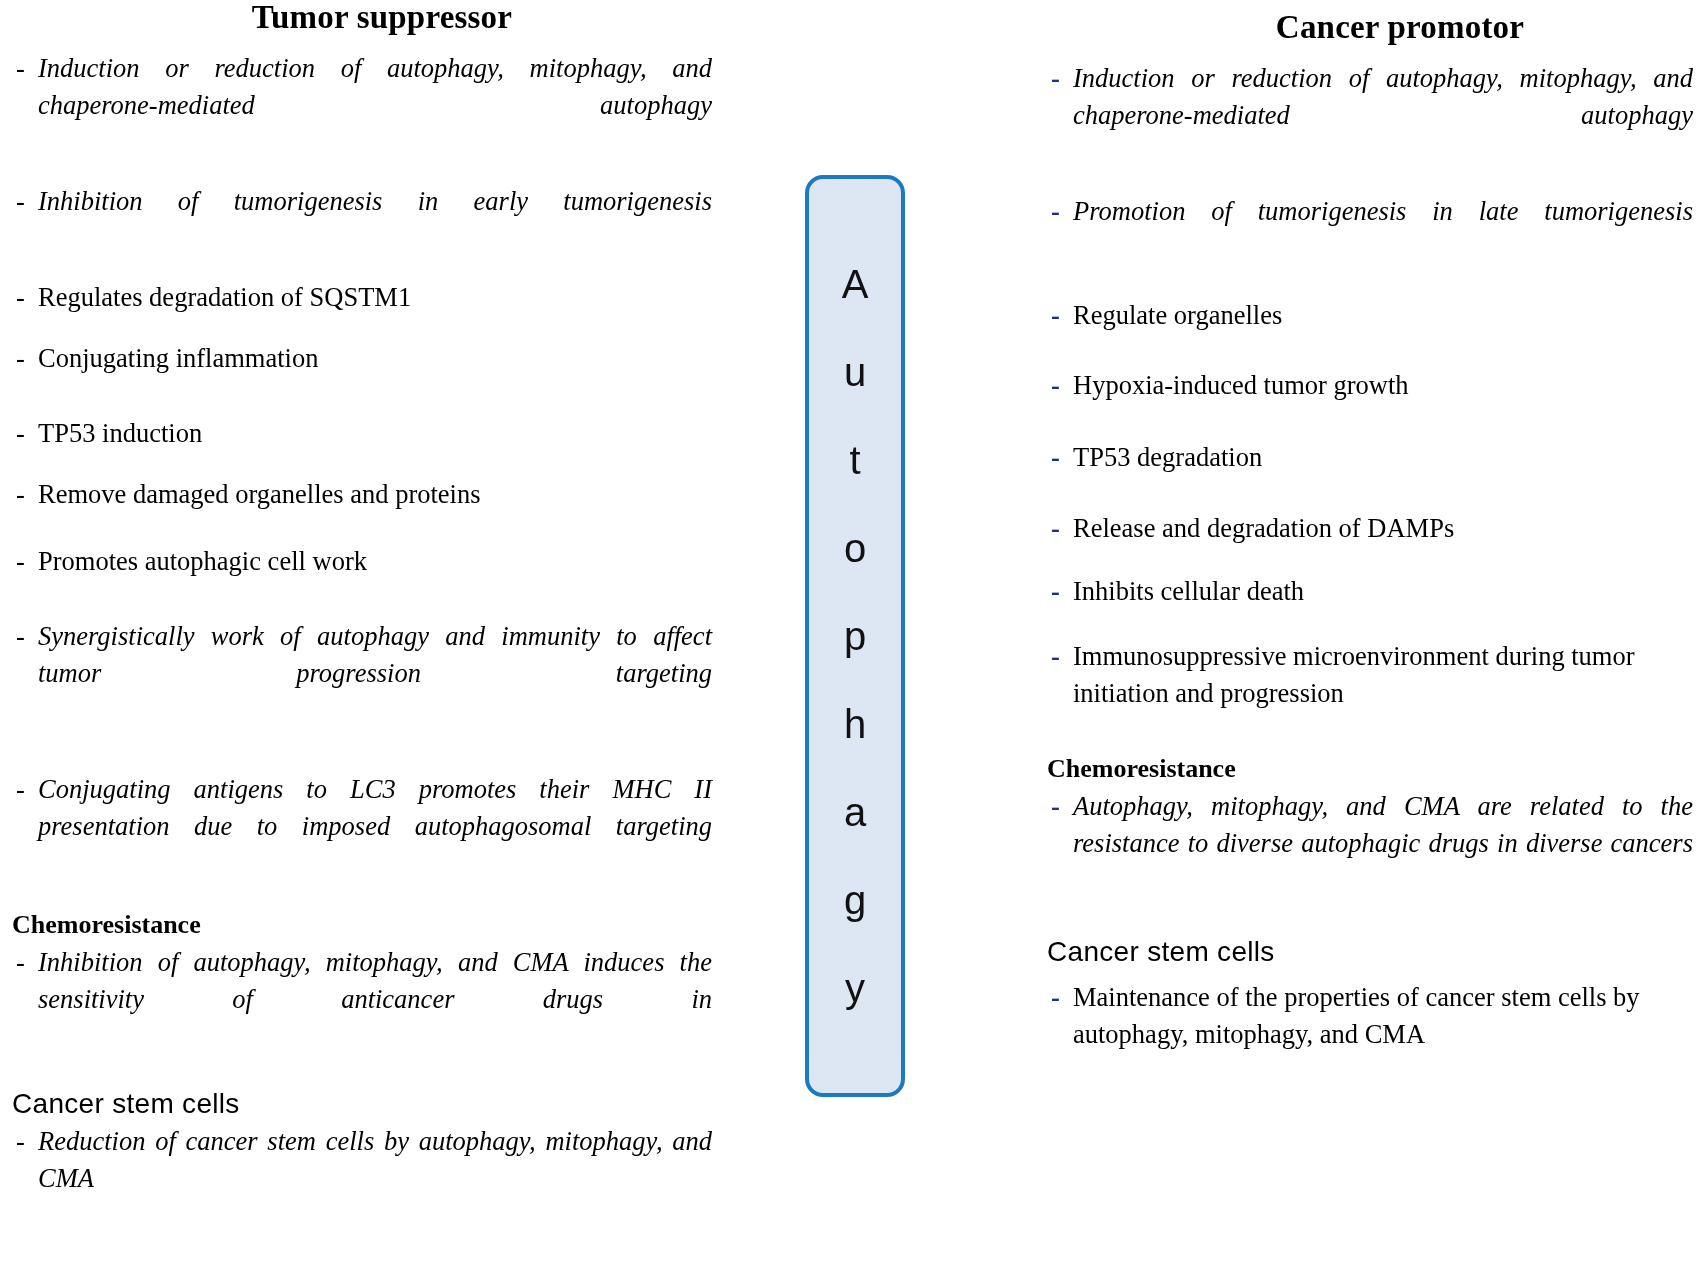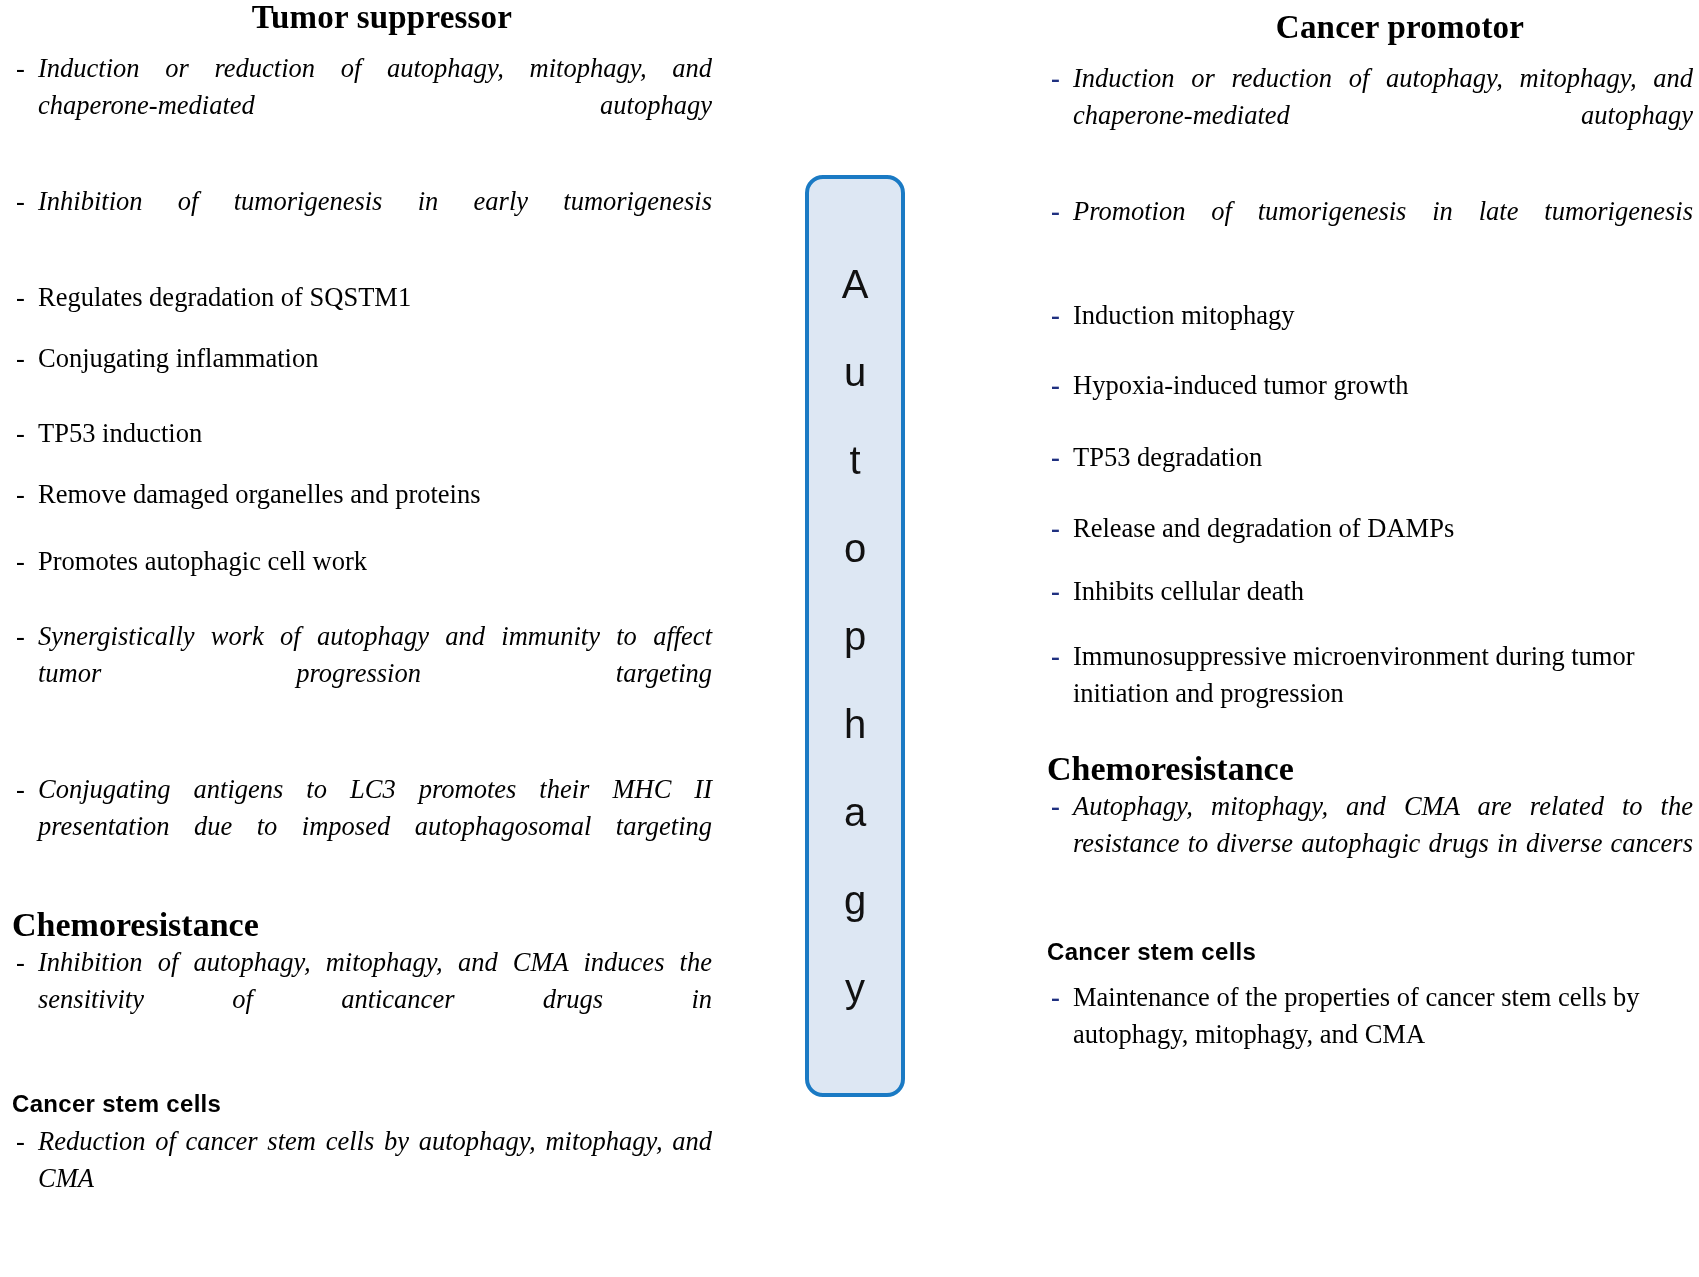--- a/index.html
+++ b/index.html
@@ -70,27 +70,27 @@
   li.just .txt::after {
     content: "";
     display: inline-block;
     width: 100%;
   }
 
   
   .subhead-serif {
     font-family: "Liberation Serif", "DejaVu Serif", serif;
     font-weight: bold;
-    font-size: 34px;
+    font-size: 26px;
     line-height: 34px;
   }
   .subhead-sans {
     font-family: "Liberation Sans", "DejaVu Sans", sans-serif;
-    font-weight: bold;
-    font-size: 24px;
+    font-weight: normal;
+    font-size: 28px;
     line-height: 34px;
     letter-spacing: .3px;
   }
 
   
   #col-right ul.bullets > li .dash { color: #1f3080; font-weight: bold; }
   #col-left  ul.bullets > li .dash { color: #000000; }
 
   
   #autophagy-box {
@@ -203,21 +203,21 @@
       <li class="just" style="margin-top: 0px;">
         <span class="dash">-</span>
         <span class="txt">Induction or reduction of autophagy, mitophagy, and chaperone-mediated autophagy</span>
       </li>
       <li class="just" style="margin-top: 22px;">
         <span class="dash">-</span>
         <span class="txt">Promotion of tumorigenesis in late tumorigenesis</span>
       </li>
       <li style="margin-top: 30px;">
         <span class="dash">-</span>
-        <span class="txt">Induction mitophagy</span>
+        <span class="txt">Regulate organelles</span>
       </li>
       <li style="margin-top: 33px;">
         <span class="dash">-</span>
         <span class="txt">Hypoxia-induced tumor growth</span>
       </li>
       <li style="margin-top: 35px;">
         <span class="dash">-</span>
         <span class="txt">TP53 degradation</span>
       </li>
       <li style="margin-top: 34px;">

